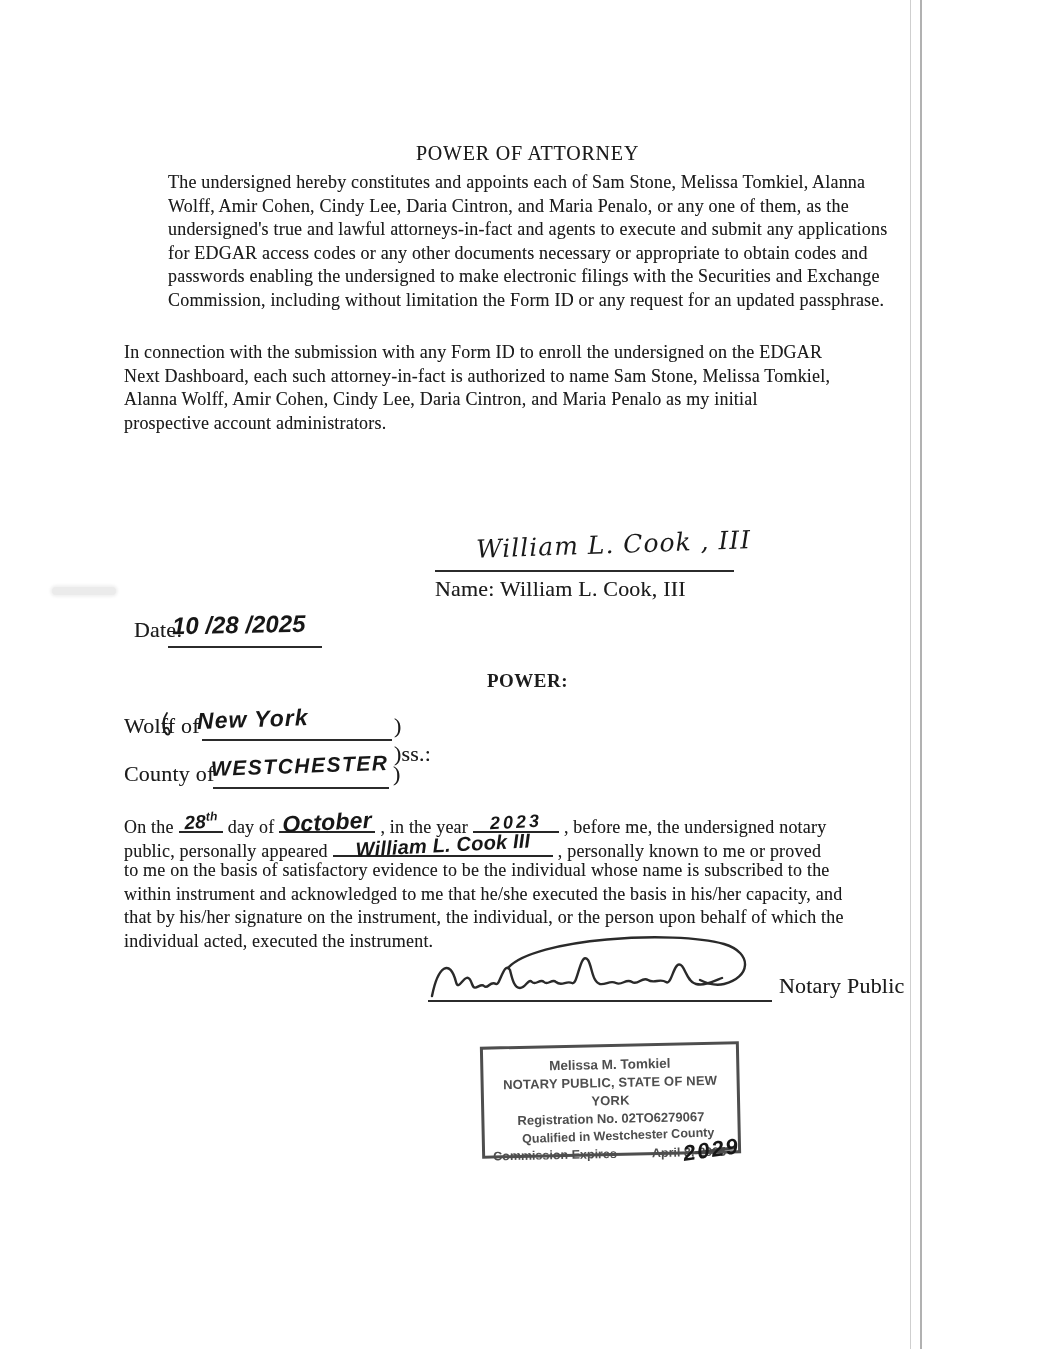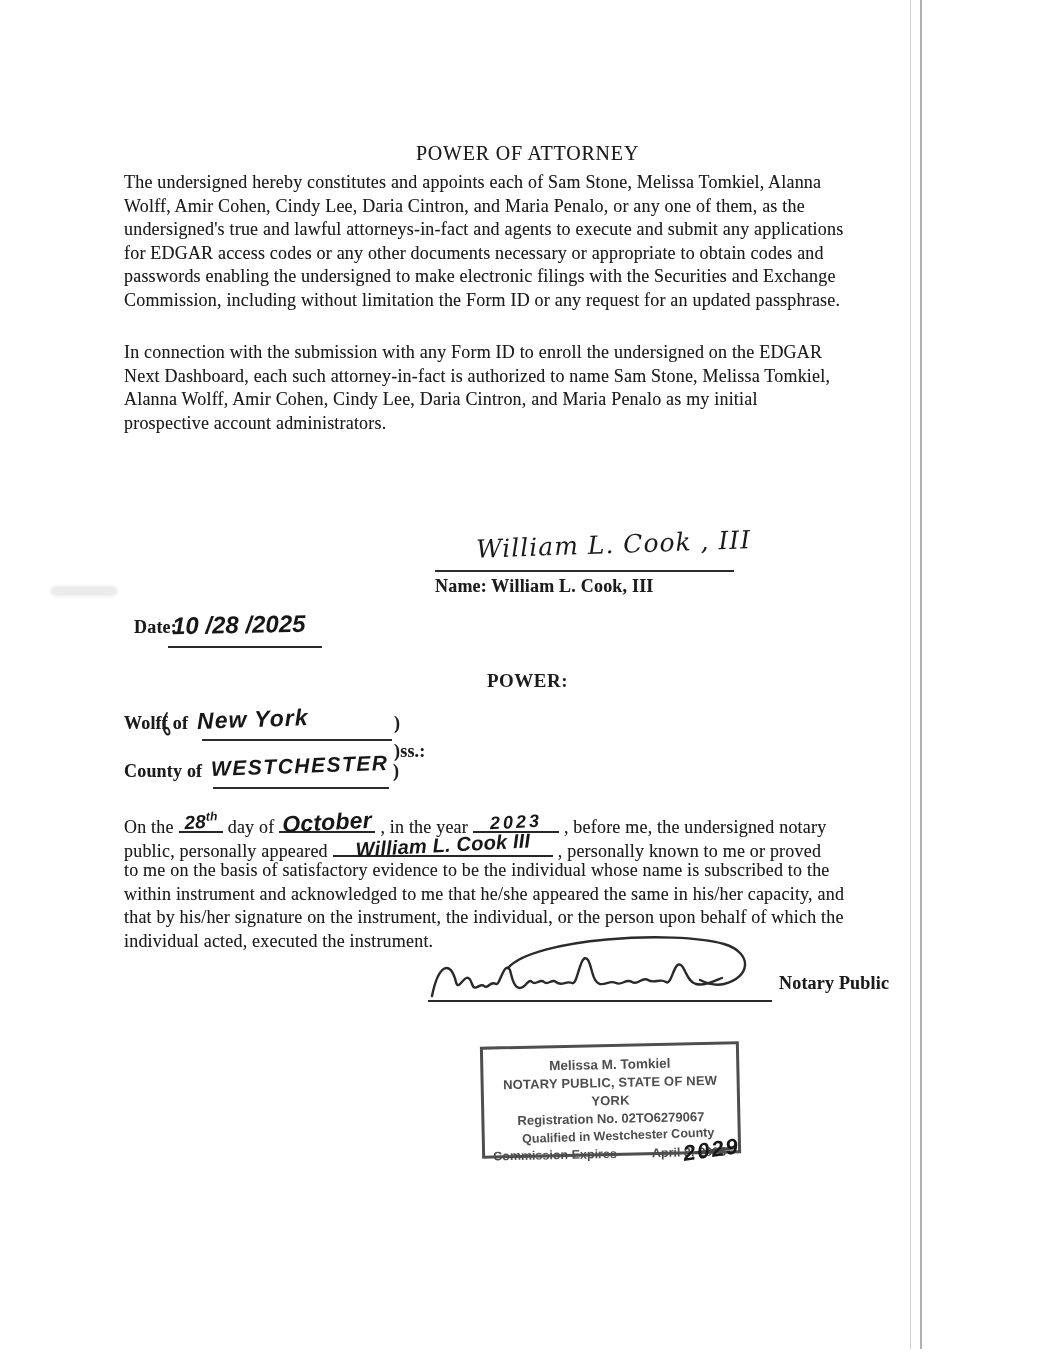--- a/index.html
+++ b/index.html
@@ -1,24 +1,24 @@
 <!DOCTYPE html>
 <html><head>
 <meta charset="utf-8">
 <style>
   html,body{margin:0;padding:0;background:#ffffff;}
   .page{position:relative;width:1055px;height:1365px;background:#ffffff;
         font-family:"Liberation Serif",serif;color:#1c1c1c;overflow:hidden;}
-  .t{position:absolute;font-size:18px;letter-spacing:0.2px;white-space:nowrap;
-     text-shadow:0 0 .4px rgba(0,0,0,.35);font-weight:bold;}
+  .t{position:absolute;font-size:22px;letter-spacing:0.2px;white-space:nowrap;
+     text-shadow:0 0 .4px rgba(0,0,0,.35);}
   .title{position:absolute;left:0;top:129px;width:1055px;text-align:center;
          font-size:20px;letter-spacing:0.8px;text-shadow:0 0 .4px rgba(0,0,0,.35);margin-top:13px;}
   .para{position:absolute;left:124px;font-size:18px;line-height:23.5px;
         letter-spacing:0.2px;white-space:pre;text-shadow:0 0 .4px rgba(0,0,0,.35);}
-  .p1{top:171px;} .p2{top:341px;} .p3{top:460px;}
+  .p1{top:171px;margin-left:44px;} .p2{top:341px;} .p3{top:460px;}
   .hr{position:absolute;background:#2b2b2b;height:2px;}
   .hw{font-family:"Liberation Sans",sans-serif;font-weight:bold;font-style:italic;
       color:#171717;position:absolute;white-space:nowrap;}
   .script{position:absolute;font-family:"DejaVu Serif",serif;font-style:italic;
           white-space:nowrap;color:#1a1a1a;}
   .sig-script{left:476px;top:530px;font-size:25px;letter-spacing:1px;transform:rotate(-2deg);}
   .sig-line{left:435px;top:570px;width:299px;}
   .name-line{left:435px;top:576px;}
   .date-label{left:134px;top:617px;}
   .date-hw{left:172px;top:611px;font-size:24px;transform:rotate(-1deg);}
@@ -119,21 +119,21 @@
   <div class="t county-paren">)</div>
 
   <div class="ack">
     <div class="ack-line">
       <span>On the</span><span class="fill fill-day"><span class="hwf hw-day"><span>28</span><sup>th</sup></span></span><span>day of</span><span class="fill fill-month"><span class="hwf hw-month">October</span></span><span>, in the year</span><span class="fill fill-year"><span class="hwf hw-year">2023</span></span><span>, before me, the undersigned notary</span>
     </div>
     <div class="ack-line">
       <span>public, personally appeared</span><span class="fill fill-name"><span class="hwf hw-name">William L. Cook III</span></span><span>, personally known to me or proved</span>
     </div>
     <div class="ack-line">to me on the basis of satisfactory evidence to be the individual whose name is subscribed to the</div>
-    <div class="ack-line">within instrument and acknowledged to me that he/she appeared the same in his/her capacity, and</div>
+    <div class="ack-line">within instrument and acknowledged to me that he/she executed the basis in his/her capacity, and</div>
     <div class="ack-line">that by his/her signature on the instrument, the individual, or the person upon behalf of which the</div>
     <div class="ack-line">individual acted, executed the instrument.</div>
   </div>
 
   <svg class="notary-sig" width="340" height="78" viewBox="0 0 340 78">
     <g fill="none" stroke="#2a2a2a" stroke-width="2.4" stroke-linecap="round">
       <path d="M8 70 C14 40 26 32 32 56 C35 68 42 40 48 58 C51 67 56 56 60 60 C64 64 66 54 72 58 C76 60 80 34 86 44 C88 52 90 62 96 62 C102 62 104 52 108 56 C112 60 116 52 120 56 C124 60 128 52 132 56 C138 61 142 54 148 57 C154 60 156 24 164 34 C168 40 168 56 176 58 C182 59 186 54 192 57 C198 60 202 52 208 56 C214 60 218 50 224 54 C230 58 236 52 242 56 C248 60 250 32 258 40 C262 45 264 56 272 58 C280 60 288 56 298 52"></path>
       <path d="M84 42 C110 12 250 4 300 18 C330 27 326 52 300 58 C292 60 284 58 276 54"></path>
     </g>
   </svg>

